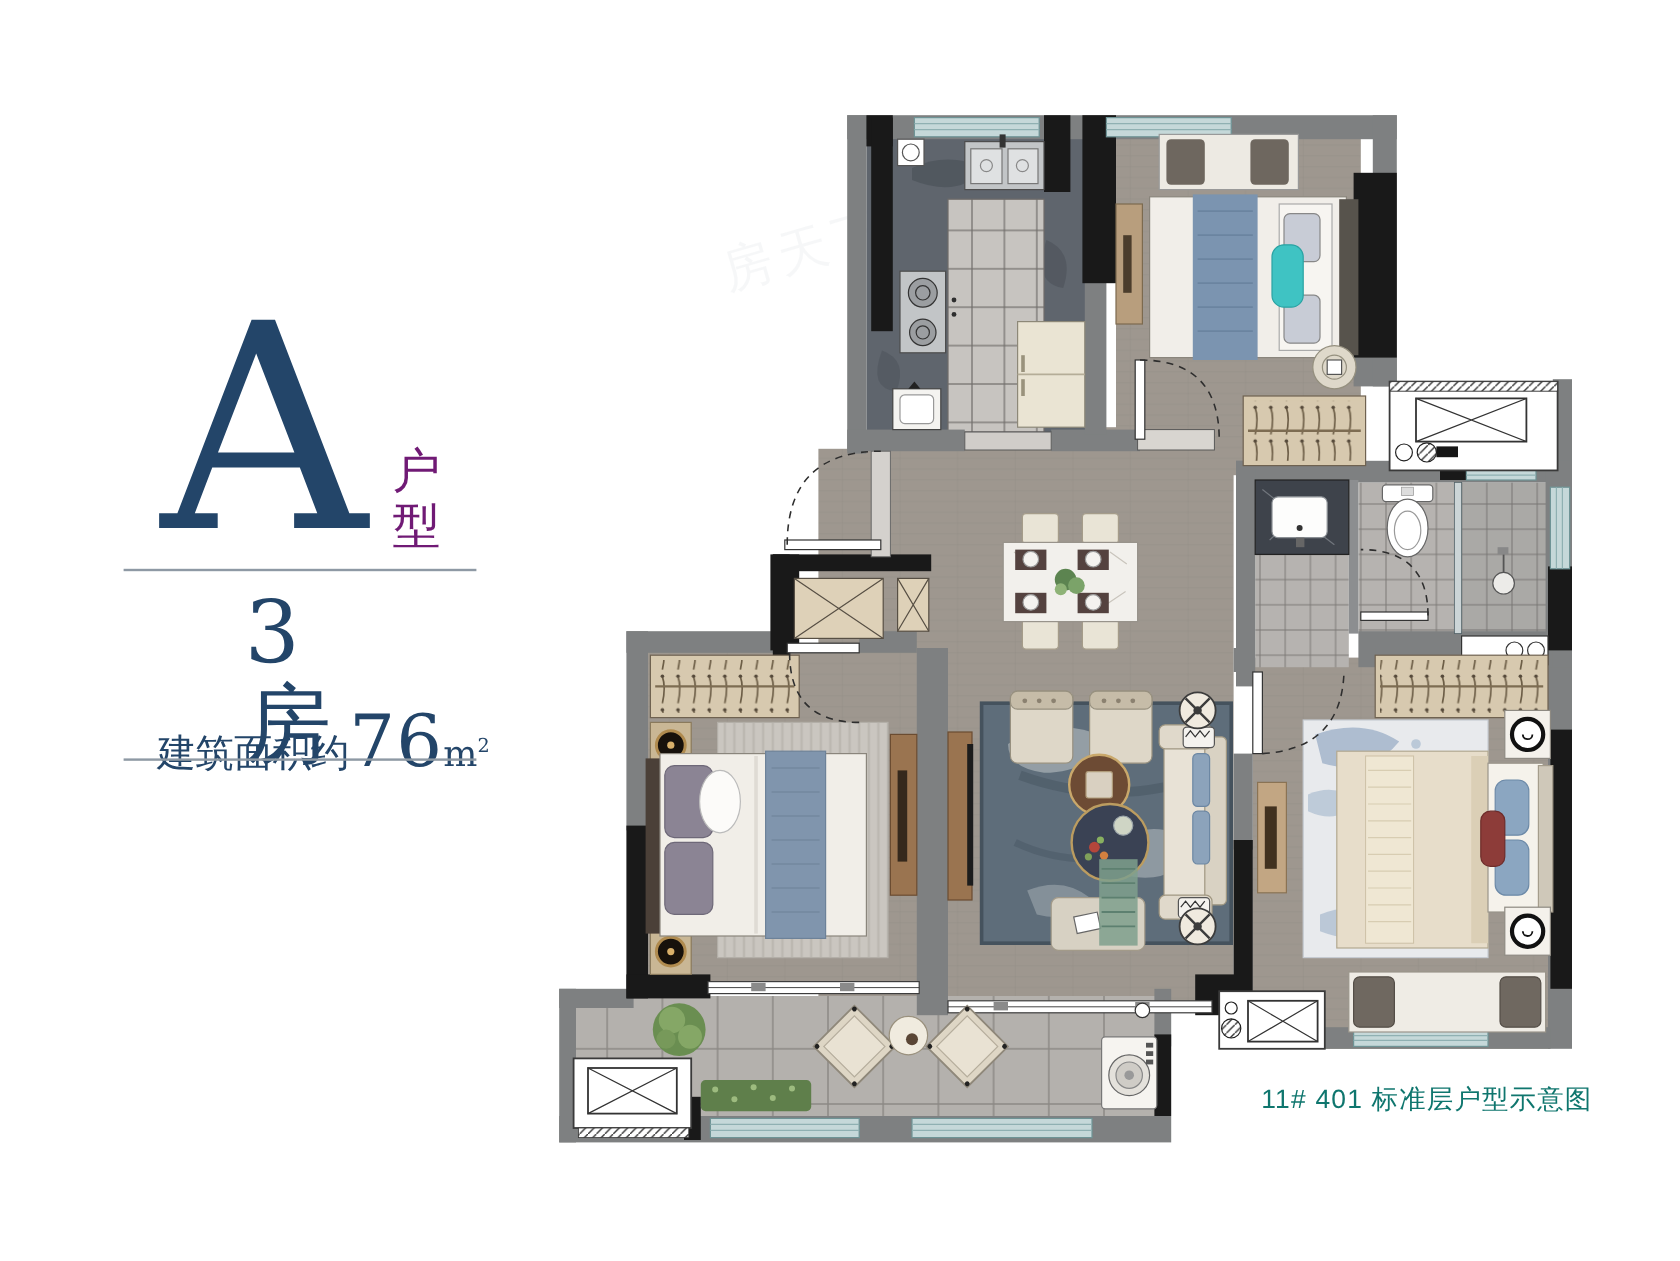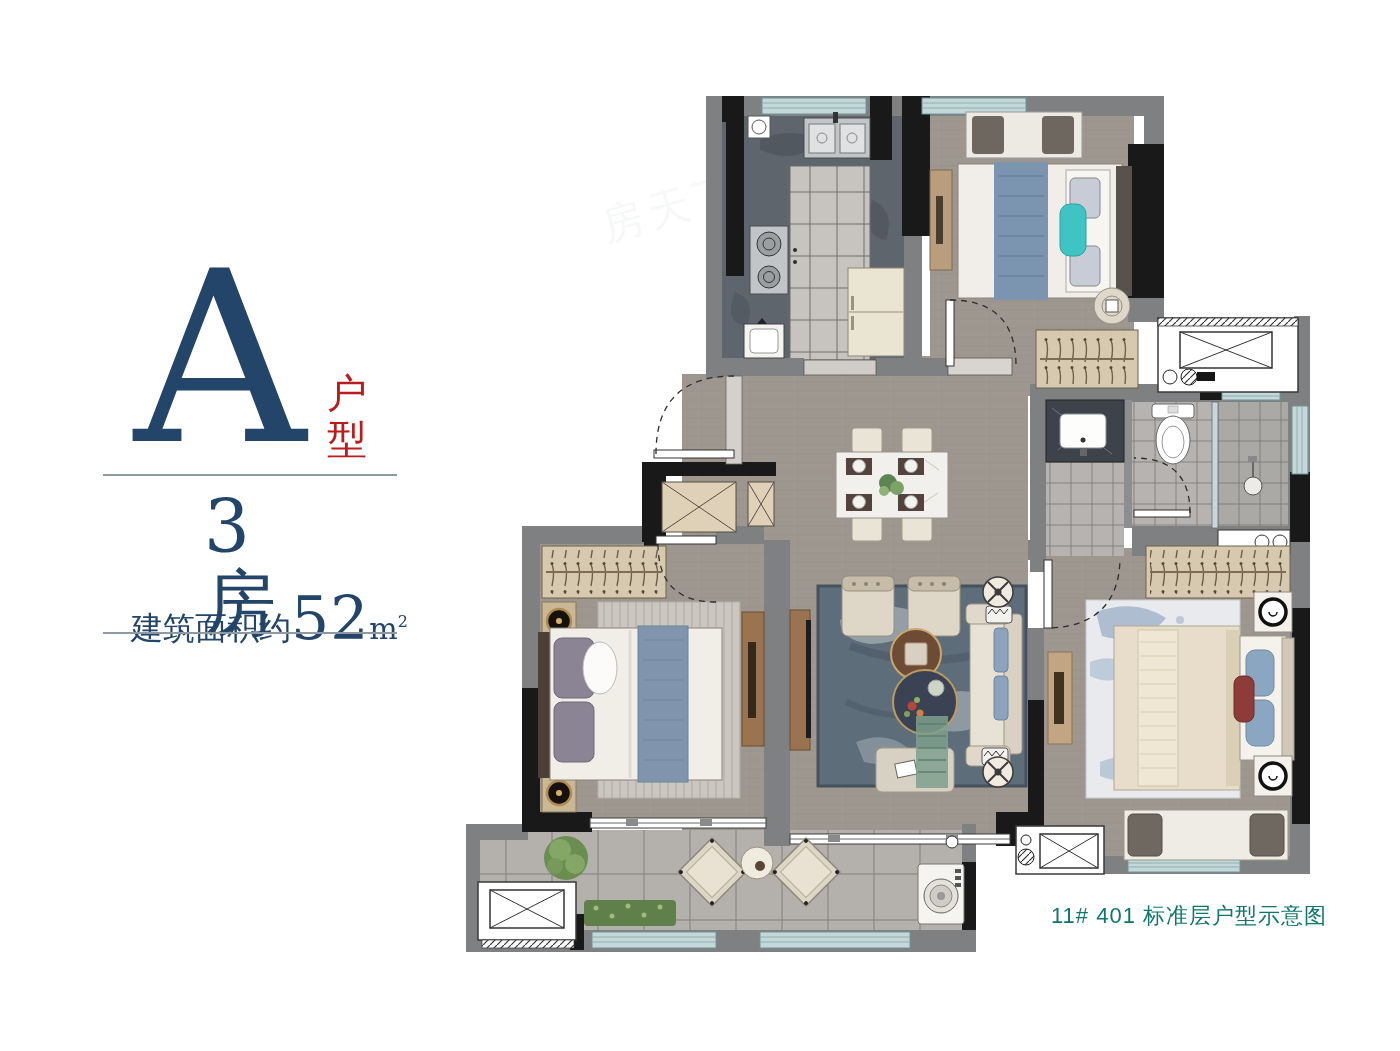--- a/index.html
+++ b/index.html
@@ -2,21 +2,21 @@
 <html><head>
 <meta charset="utf-8">
 <style>
   html,body{margin:0;padding:0;}
   body{width:1400px;height:1051px;position:relative;background:#ffffff;overflow:hidden;
        font-family:"Liberation Sans",sans-serif;}
   .panel{position:absolute;left:0;top:0;color:#234569;}
   .letter{position:absolute;left:134px;top:240px;font-family:"DejaVu Serif",serif;
           font-size:238px;line-height:1.0;color:#234569;}
   .vlabel{position:absolute;left:324px;top:370px;width:46px;font-family:"DejaVu Serif",serif;
-          font-size:40px;line-height:1.15;text-align:center;color:#b91c1c;}
+          font-size:40px;line-height:1.15;text-align:center;color:#701a75;}
   .rule{position:absolute;left:103px;width:294px;height:2px;background:#8e99a4;}
   .rule1{top:474px;}
   .rule2{top:632px;}
   .rooms{position:absolute;left:204px;top:490px;font-family:"DejaVu Serif",serif;
          font-size:72px;font-weight:400;letter-spacing:4px;color:#234569;line-height:1.05;}
   .area{position:absolute;left:131px;top:570px;font-family:"DejaVu Serif",serif;
         font-size:32px;color:#234569;white-space:nowrap;line-height:1.6;}
   .area .num{font-size:60px;letter-spacing:1px;}
   .area .unit{font-size:30px;}
   .area .sup{font-size:16px;vertical-align:super;}
@@ -28,21 +28,21 @@
   svg{position:absolute;left:0;top:0;}
 </style>
 </head>
 <body>
 
 <div class="panel">
   <div class="letter">A</div>
   <div class="vlabel">户型</div>
   <div class="rule rule1"></div>
   <div class="rooms">3房</div>
-  <div class="area"><span>建筑面积约</span><span class="num">52</span><span class="unit">m</span><span class="sup">2</span></div>
+  <div class="area"><span>建筑面积约</span><span class="num">76</span><span class="unit">m</span><span class="sup">2</span></div>
   <div class="rule rule2"></div>
 </div>
 
 <div class="wm wm1">房天下</div>
 <div class="wm wm2">房天下</div>
 <div class="wm wm3">房天下</div>
 
 <div class="caption">11# 401 标准层户型示意图</div>
 
 <svg width="1400" height="1051" viewBox="0 0 1400 1051">

